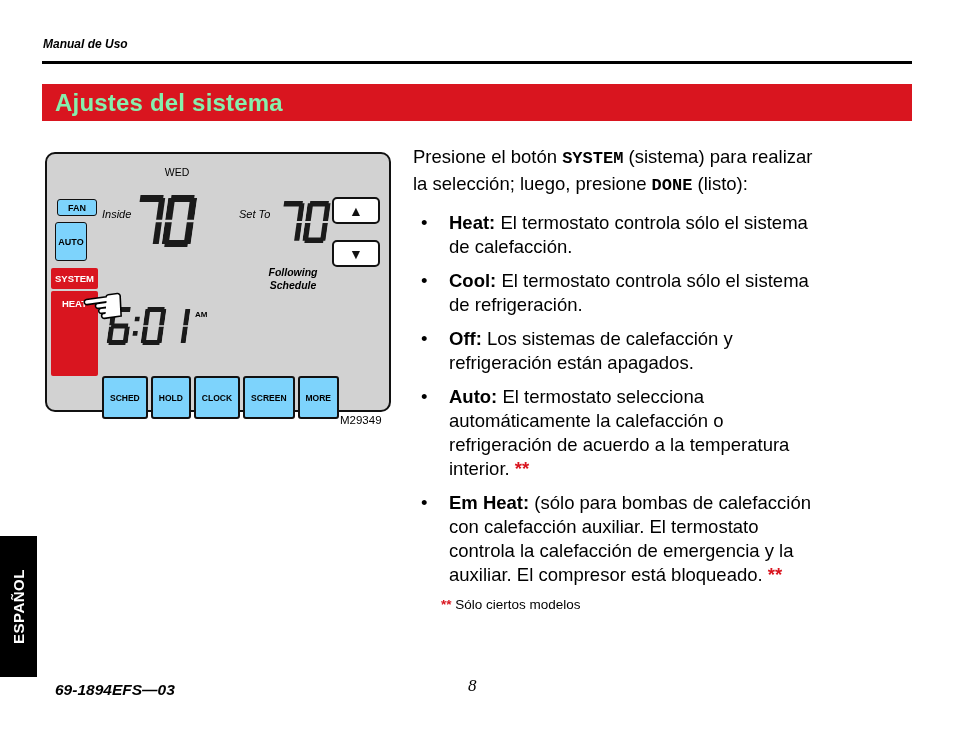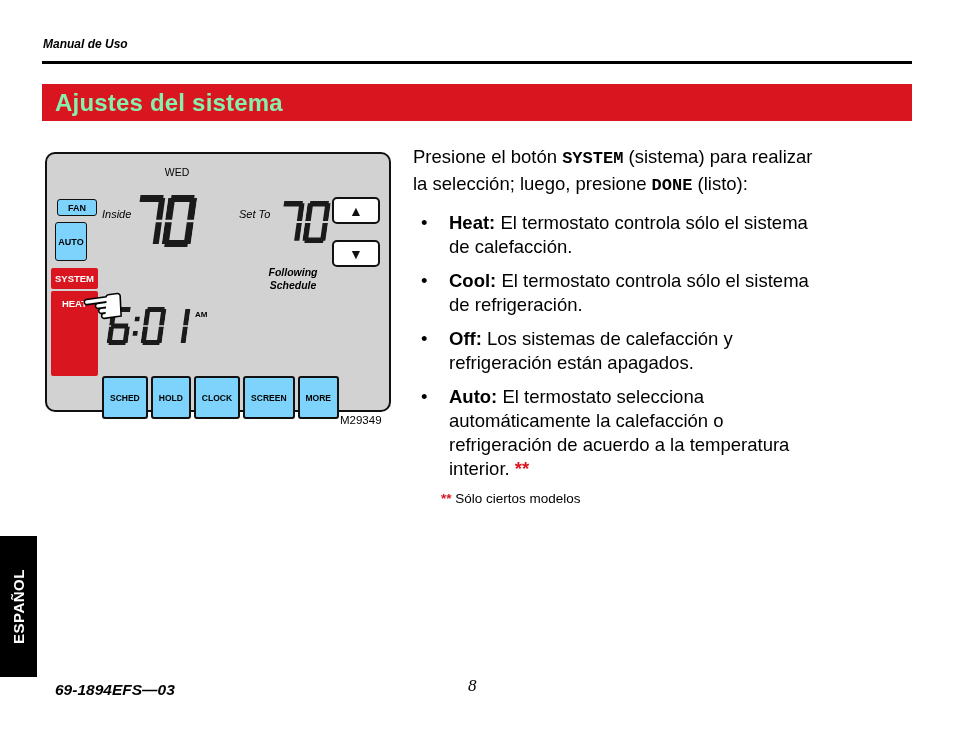--- a/index.html
+++ b/index.html
@@ -200,20 +200,26 @@
       <li class="bullet-item">
           <div class="bt"><b>Off:</b><span> Los sistemas de calefacción y
 refrigeración están apagados.</span></div>
         </li>
       <li class="bullet-item">
           <div class="bt"><b>Auto:</b><span> El termostato selecciona
 automáticamente la calefacción o
 refrigeración de acuerdo a la temperatura
 interior. </span><span class="note">**</span></div>
         </li>
+      <li class="bullet-item">
+          <div class="bt"><b>Em Heat:</b><span> (sólo para bombas de calefacción
+con calefacción auxiliar. El termostato
+controla la calefacción de emergencia y la
+auxiliar. El compresor está bloqueado. </span><span class="note">**</span></div>
+        </li>
     </ul>
 
     <p class="footnote"><span class="note">**</span><span> Sólo ciertos modelos</span></p>
   </div>
 
   <div class="side-tab">
     <span>ESPAÑOL</span>
   </div>
 
   <span class="doc-number">69-1894EFS—03</span>

